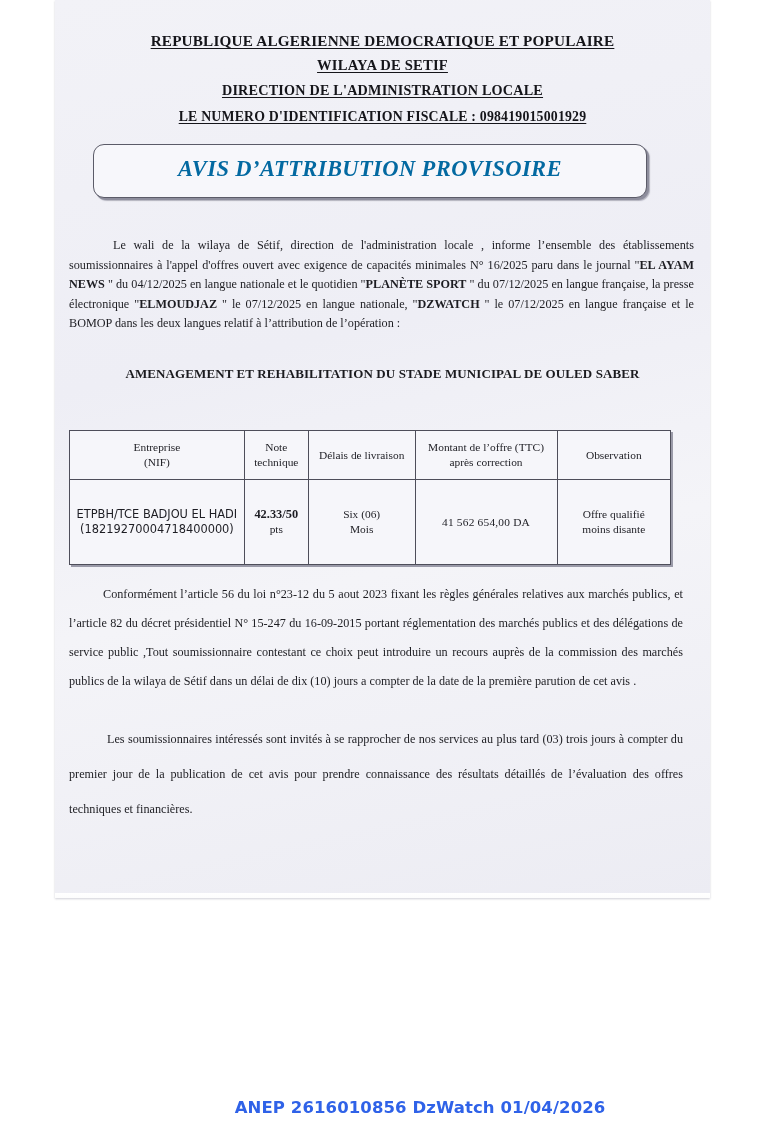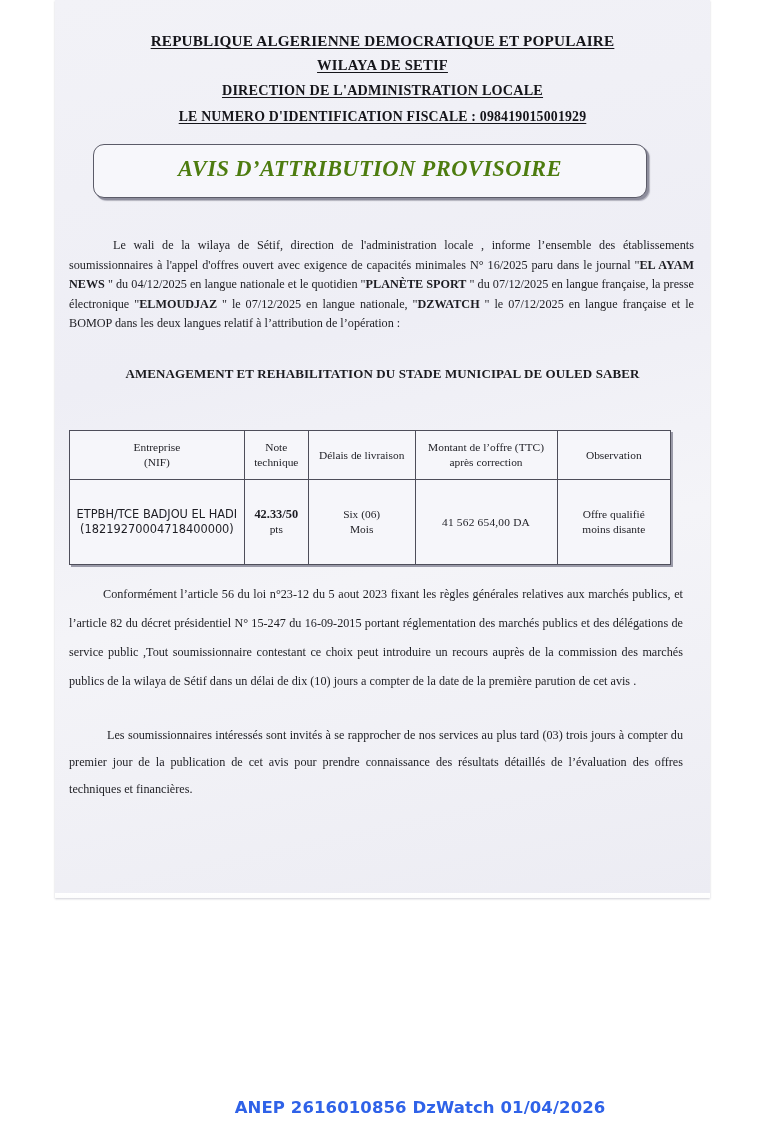--- a/index.html
+++ b/index.html
@@ -70,21 +70,21 @@
   }
   #title-text {
     position: absolute;
     left: 0; top: 11px;
     width: 552px;
     text-align: center;
     font-style: italic;
     font-weight: bold;
     font-size: 22.5px;
     letter-spacing: .4px;
-    color: #4d7c0f;
+    color: #0369a1;
   }
 
   
   .para {
     position: absolute;
     font-size: 12.2px;
     line-height: 19.5px;
     color: #1d1d22;
     text-align: justify;
   }
@@ -93,21 +93,21 @@
   #op-title {
     position: absolute;
     left: 0; top: 366px; width: 655px;
     text-align: center;
     font-weight: bold;
     font-size: 13px;
     letter-spacing: .1px;
   }
   #p2 { left: 14px; top: 388px; width: 625px; line-height: 26px; }
   #p3 { left: 14px; top: 580px; width: 614px; line-height: 29px; text-indent: 34px; }
-  #p4 { left: 14px; top: 722px; width: 614px; line-height: 27px; text-indent: 38px; }
+  #p4 { left: 14px; top: 722px; width: 614px; line-height: 35px; text-indent: 38px; }
 
   
   #award-table {
     position: absolute;
     left: 14px;
     top: 430px;
     width: 602px;
     border-collapse: collapse;
     box-shadow: 2px 2px 0 0 #9a9aa8;
     background: #f6f6fa;

